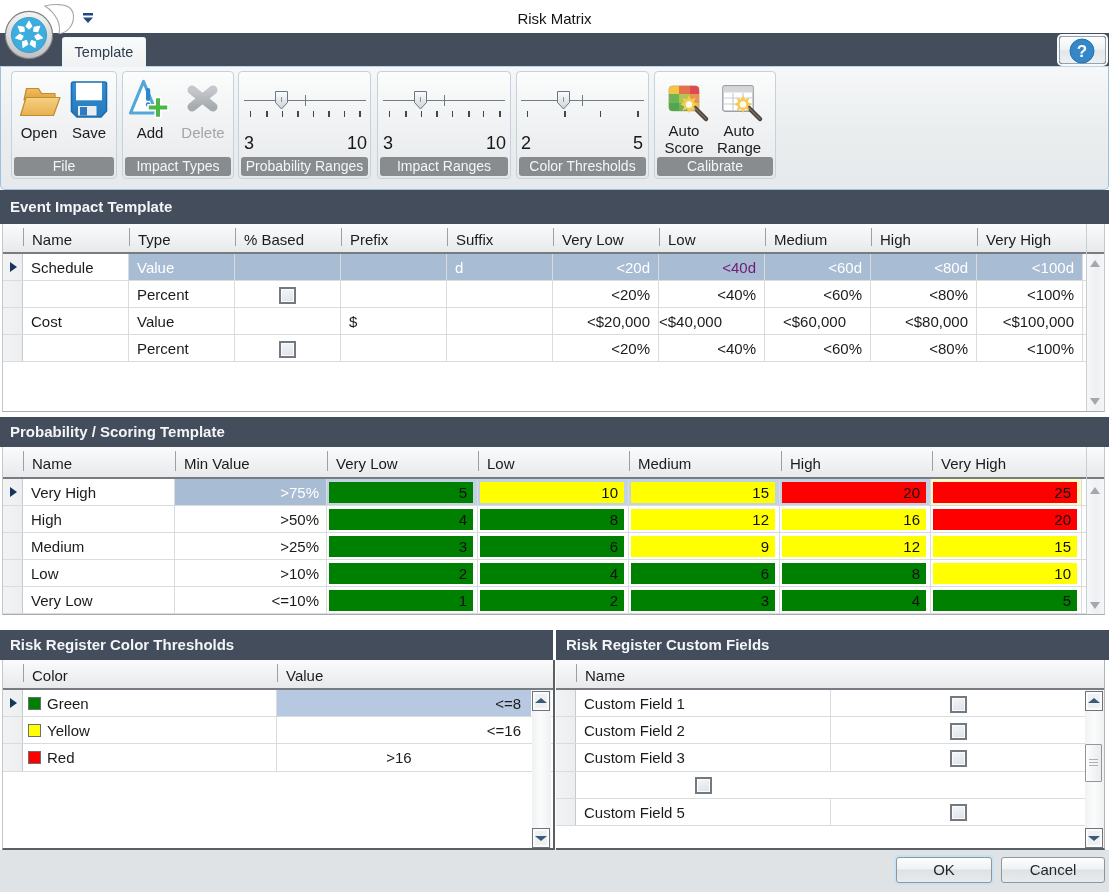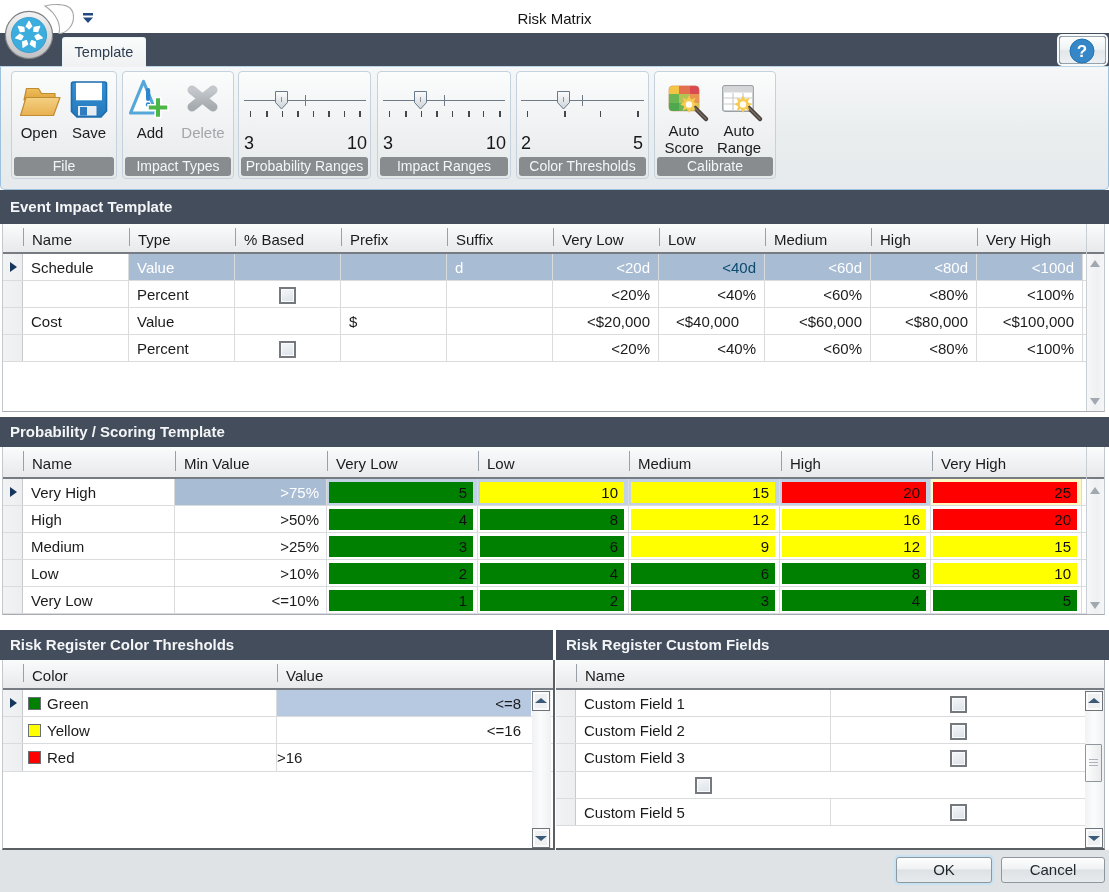--- a/index.html
+++ b/index.html
@@ -269,21 +269,21 @@
 <div class="row" style="height:27px;border-bottom:1px solid #D9DBDD;">
       <div class="c rh" style="width:20px;">
         <div class="selarrow"></div>
       </div>
       <div class="c" style="width:106px;line-height:28px;border-right:1px solid #D9DBDD;padding-left:8px;">Schedule</div>
       <div class="c" style="width:106px;line-height:28px;border-right:1px solid #D9DBDD;padding-left:8px;background:#A8BCD4;color:#fff;">Value</div>
       <div class="c" style="width:106px;line-height:28px;border-right:1px solid #D9DBDD;padding-left:8px;background:#A8BCD4;color:#fff;"></div>
       <div class="c" style="width:106px;line-height:28px;border-right:1px solid #D9DBDD;padding-left:8px;background:#A8BCD4;color:#fff;"></div>
       <div class="c" style="width:106px;line-height:28px;border-right:1px solid #D9DBDD;padding-left:8px;background:#A8BCD4;color:#fff;">d</div>
       <div class="c" style="width:106px;line-height:28px;border-right:1px solid #D9DBDD;text-align:right;padding-right:8px;background:#A8BCD4;color:#fff;">&lt;20d</div>
-      <div class="c" style="width:106px;line-height:28px;border-right:1px solid #D9DBDD;text-align:right;padding-right:8px;background:#A8BCD4;color:#0c4a6e;">&lt;40d</div>
+      <div class="c" style="width:106px;line-height:28px;border-right:1px solid #D9DBDD;text-align:right;padding-right:8px;background:#A8BCD4;color:#701a75;">&lt;40d</div>
       <div class="c" style="width:106px;line-height:28px;border-right:1px solid #D9DBDD;text-align:right;padding-right:8px;background:#A8BCD4;color:#fff;">&lt;60d</div>
       <div class="c" style="width:106px;line-height:28px;border-right:1px solid #D9DBDD;text-align:right;padding-right:8px;background:#A8BCD4;color:#fff;">&lt;80d</div>
       <div class="c" style="width:106px;line-height:28px;border-right:1px solid #D9DBDD;text-align:right;padding-right:8px;background:#A8BCD4;color:#fff;">&lt;100d</div>
     </div>
 <div class="row" style="height:27px;border-bottom:1px solid #D9DBDD;">
       <div class="c rh" style="width:20px;"></div>
       <div class="c" style="width:106px;line-height:28px;border-right:1px solid #D9DBDD;padding-left:8px;"></div>
       <div class="c" style="width:106px;line-height:28px;border-right:1px solid #D9DBDD;padding-left:8px;">Percent</div>
       <div class="c cbwrap" style="width:106px;line-height:28px;border-right:1px solid #D9DBDD;">
         <span class="cb"></span>
@@ -297,22 +297,22 @@
       <div class="c" style="width:106px;line-height:28px;border-right:1px solid #D9DBDD;text-align:right;padding-right:8px;">&lt;100%</div>
     </div>
 <div class="row" style="height:27px;border-bottom:1px solid #D9DBDD;">
       <div class="c rh" style="width:20px;"></div>
       <div class="c" style="width:106px;line-height:28px;border-right:1px solid #D9DBDD;padding-left:8px;">Cost</div>
       <div class="c" style="width:106px;line-height:28px;border-right:1px solid #D9DBDD;padding-left:8px;">Value</div>
       <div class="c" style="width:106px;line-height:28px;border-right:1px solid #D9DBDD;padding-left:8px;"></div>
       <div class="c" style="width:106px;line-height:28px;border-right:1px solid #D9DBDD;padding-left:8px;">$</div>
       <div class="c" style="width:106px;line-height:28px;border-right:1px solid #D9DBDD;padding-left:8px;"></div>
       <div class="c" style="width:106px;line-height:28px;border-right:1px solid #D9DBDD;text-align:right;padding-right:8px;">&lt;$20,000</div>
-      <div class="c" style="width:106px;line-height:28px;border-right:1px solid #D9DBDD;text-align:center;padding-right:8px;">&lt;$40,000</div>
-      <div class="c" style="width:106px;line-height:28px;border-right:1px solid #D9DBDD;text-align:right;padding-right:8px;">&lt;$60,000</div>
+      <div class="c" style="width:106px;line-height:28px;border-right:1px solid #D9DBDD;text-align:left;padding-right:8px;">&lt;$40,000</div>
+      <div class="c" style="width:106px;line-height:28px;border-right:1px solid #D9DBDD;text-align:right;padding-right:24px;">&lt;$60,000</div>
       <div class="c" style="width:106px;line-height:28px;border-right:1px solid #D9DBDD;text-align:right;padding-right:8px;">&lt;$80,000</div>
       <div class="c" style="width:106px;line-height:28px;border-right:1px solid #D9DBDD;text-align:right;padding-right:8px;">&lt;$100,000</div>
     </div>
 <div class="row" style="height:27px;border-bottom:1px solid #D9DBDD;">
       <div class="c rh" style="width:20px;"></div>
       <div class="c" style="width:106px;line-height:28px;border-right:1px solid #D9DBDD;padding-left:8px;"></div>
       <div class="c" style="width:106px;line-height:28px;border-right:1px solid #D9DBDD;padding-left:8px;">Percent</div>
       <div class="c cbwrap" style="width:106px;line-height:28px;border-right:1px solid #D9DBDD;">
         <span class="cb"></span>
       </div>
@@ -463,21 +463,21 @@
       <div class="c" style="width:254px;line-height:28.2px;text-align:right;padding-right:10px;background:#B7C9E0;">&lt;=8</div>
     </div>
 <div class="row" style="height:27.2px;border-bottom:1px solid #D9DBDD;align-items:flex-end;">
       <div class="c rh" style="width:20px;"></div>
       <div class="c" style="width:254px;line-height:28.2px;padding-left:5px;border-right:1px solid #D9DBDD;"><span style="display:inline-block;width:13px;height:13px;background:#FFFF00;border:1px solid #6A6F75;vertical-align:-1px;margin-right:6px;"></span>Yellow</div>
       <div class="c" style="width:254px;line-height:28.2px;text-align:right;padding-right:10px;">&lt;=16</div>
     </div>
 <div class="row" style="height:27.2px;border-bottom:1px solid #D9DBDD;">
       <div class="c rh" style="width:20px;"></div>
       <div class="c" style="width:254px;line-height:28.2px;padding-left:5px;border-right:1px solid #D9DBDD;"><span style="display:inline-block;width:13px;height:13px;background:#FF0000;border:1px solid #6A6F75;vertical-align:-1px;margin-right:6px;"></span>Red</div>
-      <div class="c" style="width:254px;line-height:28.2px;text-align:left;padding-right:10px;">&gt;16</div>
+      <div class="c" style="width:254px;line-height:28.2px;text-align:center;padding-right:10px;">&gt;16</div>
     </div>
 <div class="abs" style="left:529px;top:30px;width:19px;bottom:0;background:linear-gradient(90deg,#F0F1F2,#FBFCFC 45%,#EFF0F1);">
       <div class="sbbtn" style="left:0;top:1px;">
         <div class="aup2"></div>
       </div>
       <div class="sbbtn" style="left:0;bottom:0;">
         <div class="adn2"></div>
       </div>
     </div>
 </div>

